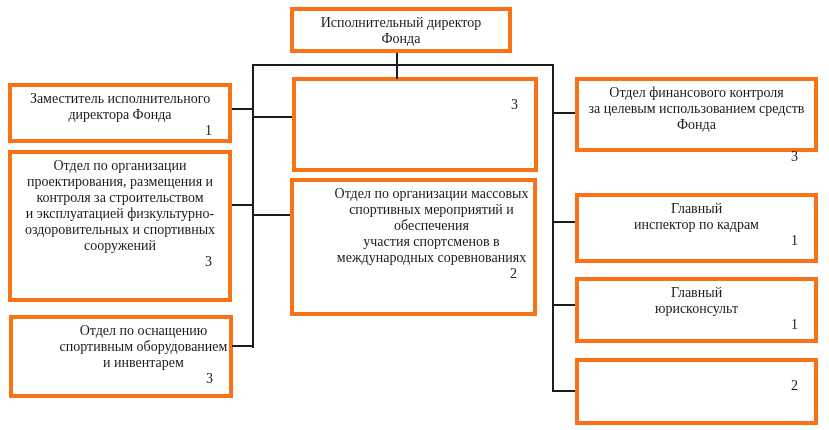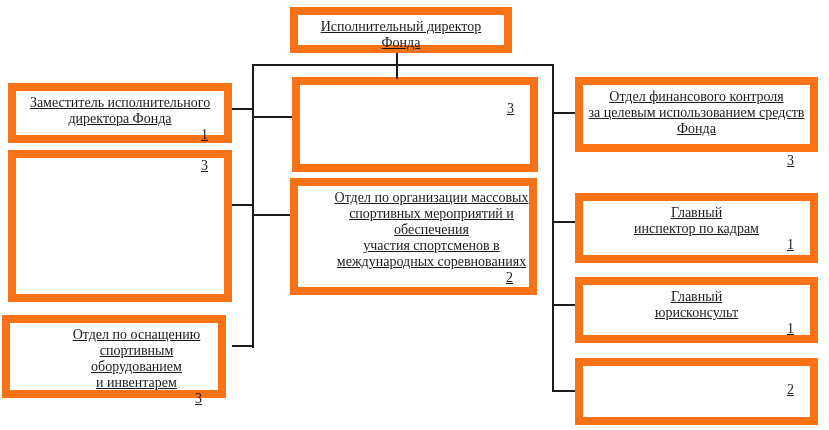--- a/index.html
+++ b/index.html
@@ -11,26 +11,25 @@
   .canvas {
     position: relative;
     width: 829px;
     height: 430px;
     background: #ffffff;
     color: #1a1a1a;
     overflow: hidden;
   }
   .box {
     position: absolute;
-    border: 8px solid #f97316;
+    border: 4px solid #f97316;
     background: #ffffff;
     box-sizing: border-box;
     font-size: 14px;
     line-height: 16px;
-    text-decoration: underline;
   }
   .box-text {
     padding-top: 4px;
     text-align: center;
     white-space: pre-line;
   }
   .box-count {
     text-align: right;
     padding-right: 16px;
     font-size: 14px;
@@ -54,35 +53,41 @@
 Фонда</div>
   </div>
 
   <div class="box" style="left:8px; top:83px; width:224px; height:60px;">
     <div class="box-text">Заместитель исполнительного
 директора Фонда</div>
     <div class="box-count">1</div>
   </div>
 
   <div class="box" style="left:8px; top:150px; width:224px; height:152px;">
+    <div class="box-text">Отдел по организации
+проектирования, размещения и
+контроля за строительством
+и эксплуатацией физкультурно-
+оздоровительных и спортивных
+сооружений</div>
     <div class="box-count">3</div>
   </div>
 
-  <div class="box" style="left:2px; top:315px; width:224px; height:83px;padding-left:45px;">
+  <div class="box" style="left:9px; top:315px; width:224px; height:83px;padding-left:45px;">
     <div class="box-text">Отдел по оснащению
 спортивным оборудованием
 и инвентарем</div>
     <div class="box-count">3</div>
   </div>
 
   <div class="box" style="left:292px; top:77px; width:246px; height:95px;">
     <div class="box-count gap">3</div>
   </div>
 
-  <div class="box" style="left:290px; top:178px; width:247px; height:117px;padding-left:36px;">
+  <div class="box" style="left:290px; top:178px; width:247px; height:138px;padding-left:36px;">
     <div class="box-text">Отдел по организации массовых
 спортивных мероприятий и
 обеспечения
 участия спортсменов в
 международных соревнованиях</div>
     <div class="box-count">2</div>
   </div>
 
   <div class="box" style="left:575px; top:77px; width:243px; height:75px;">
     <div class="box-text">Отдел финансового контроля

